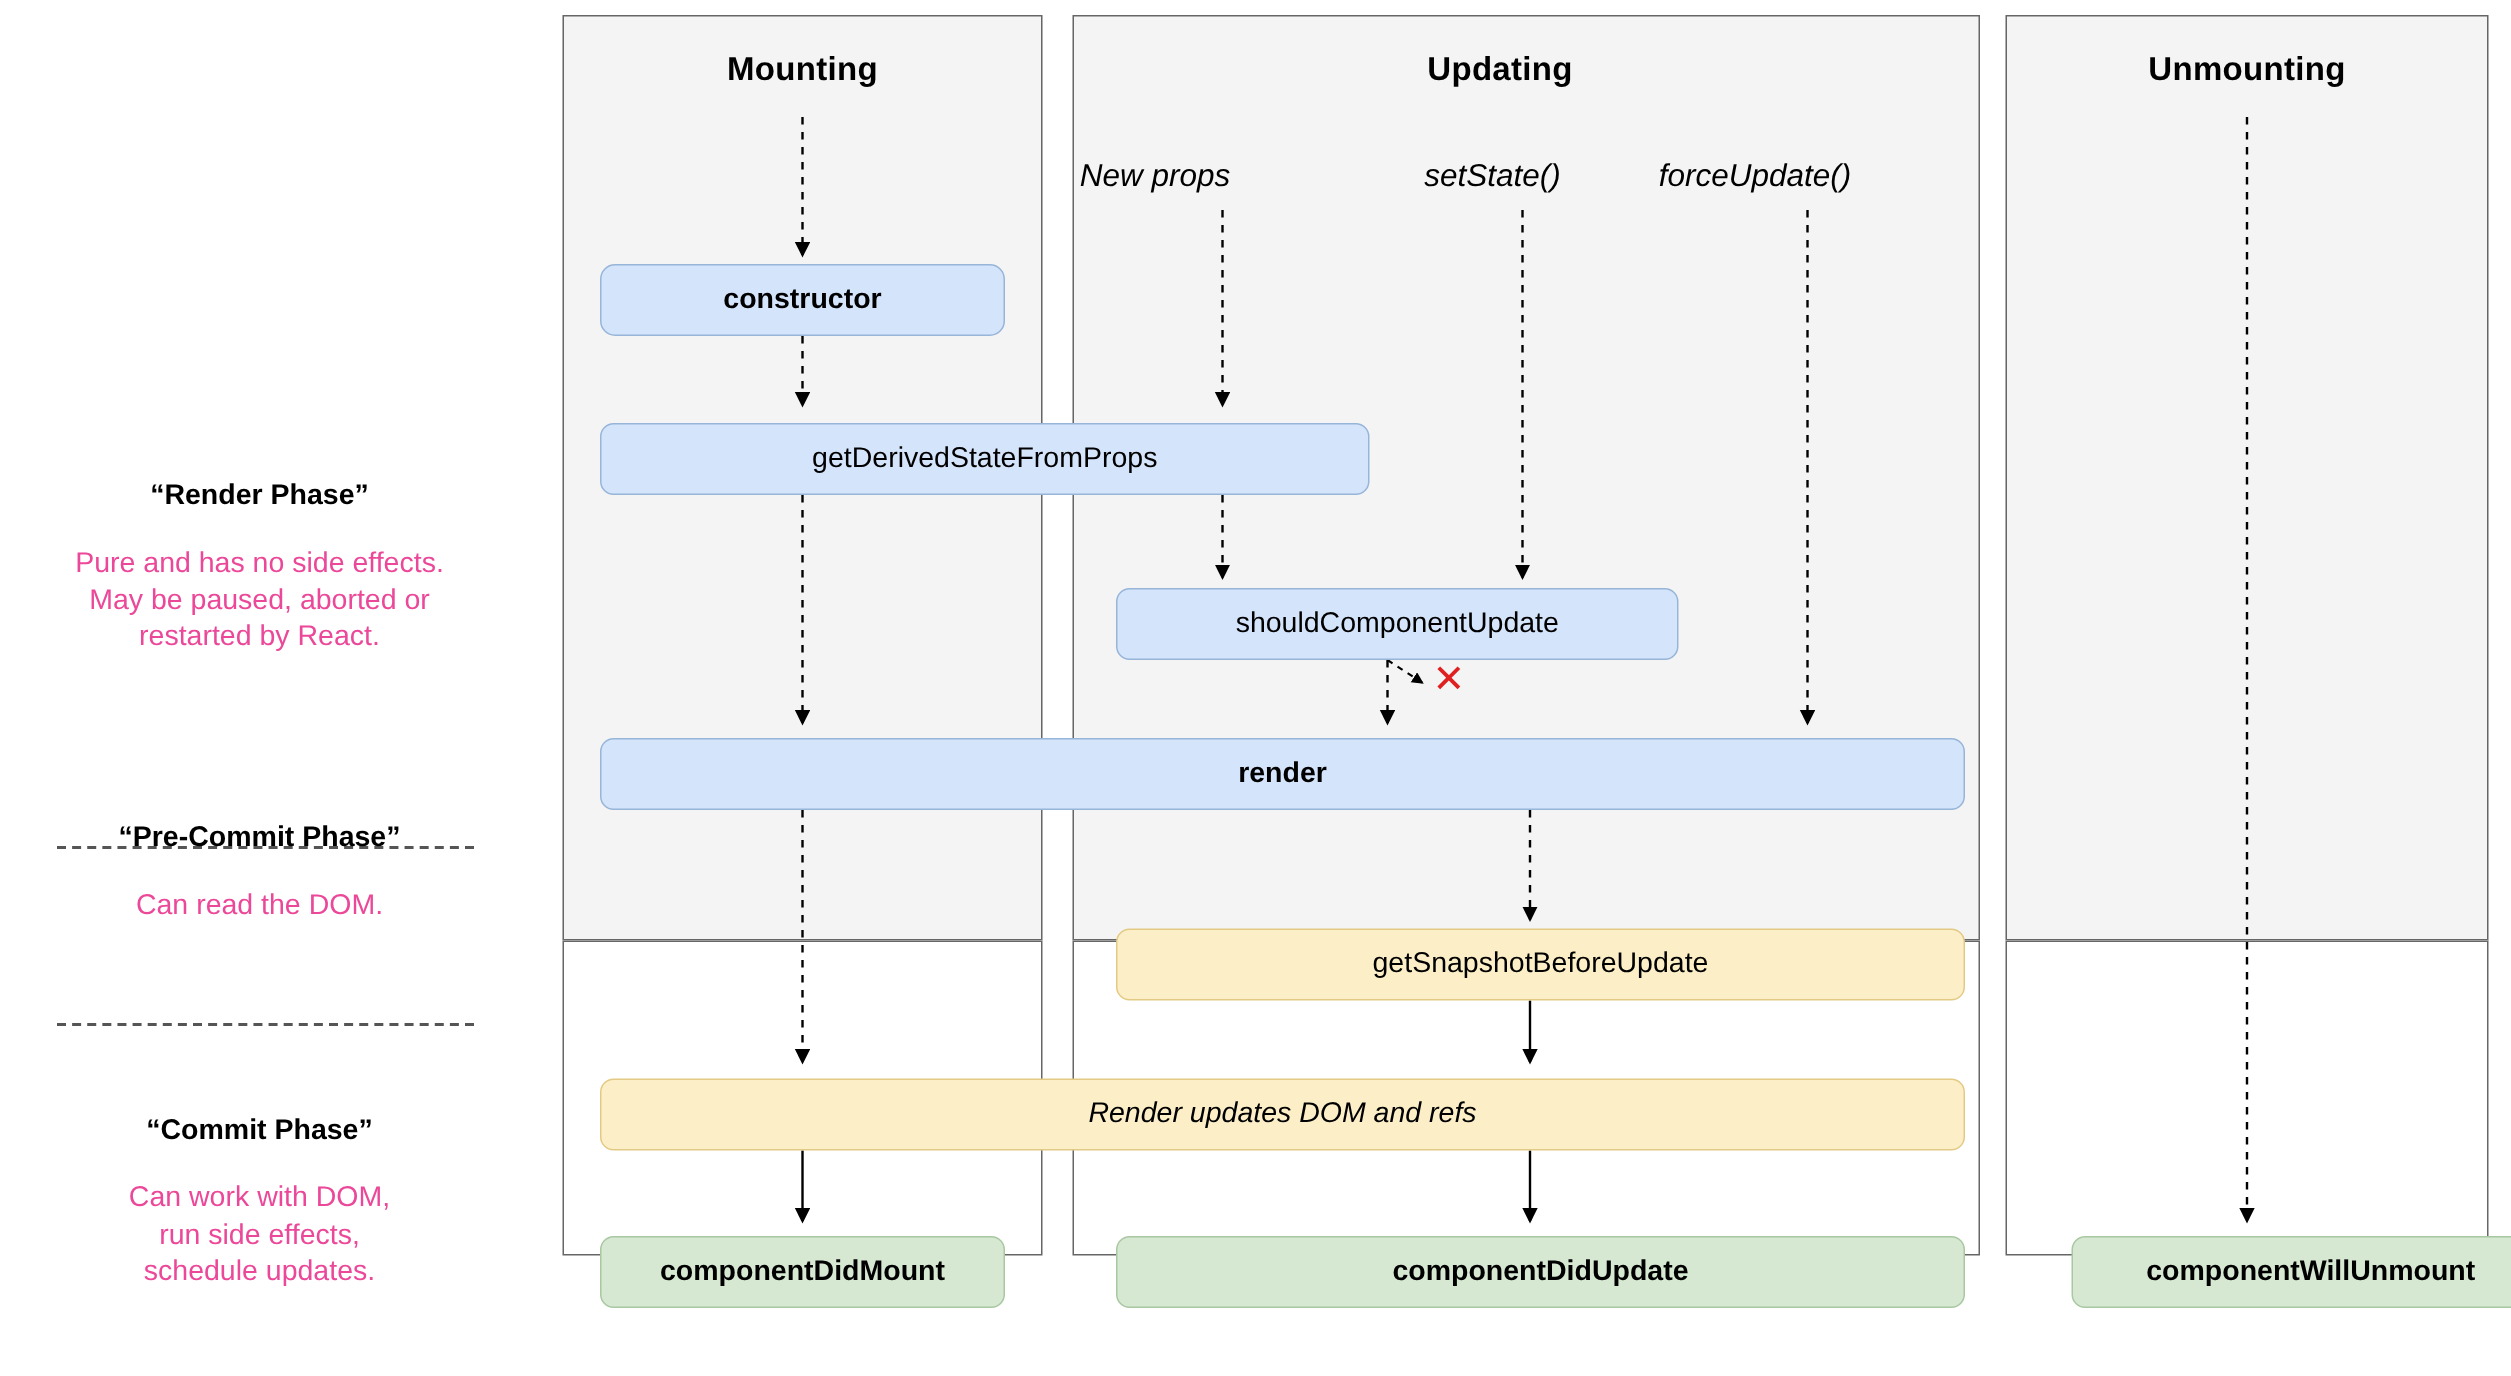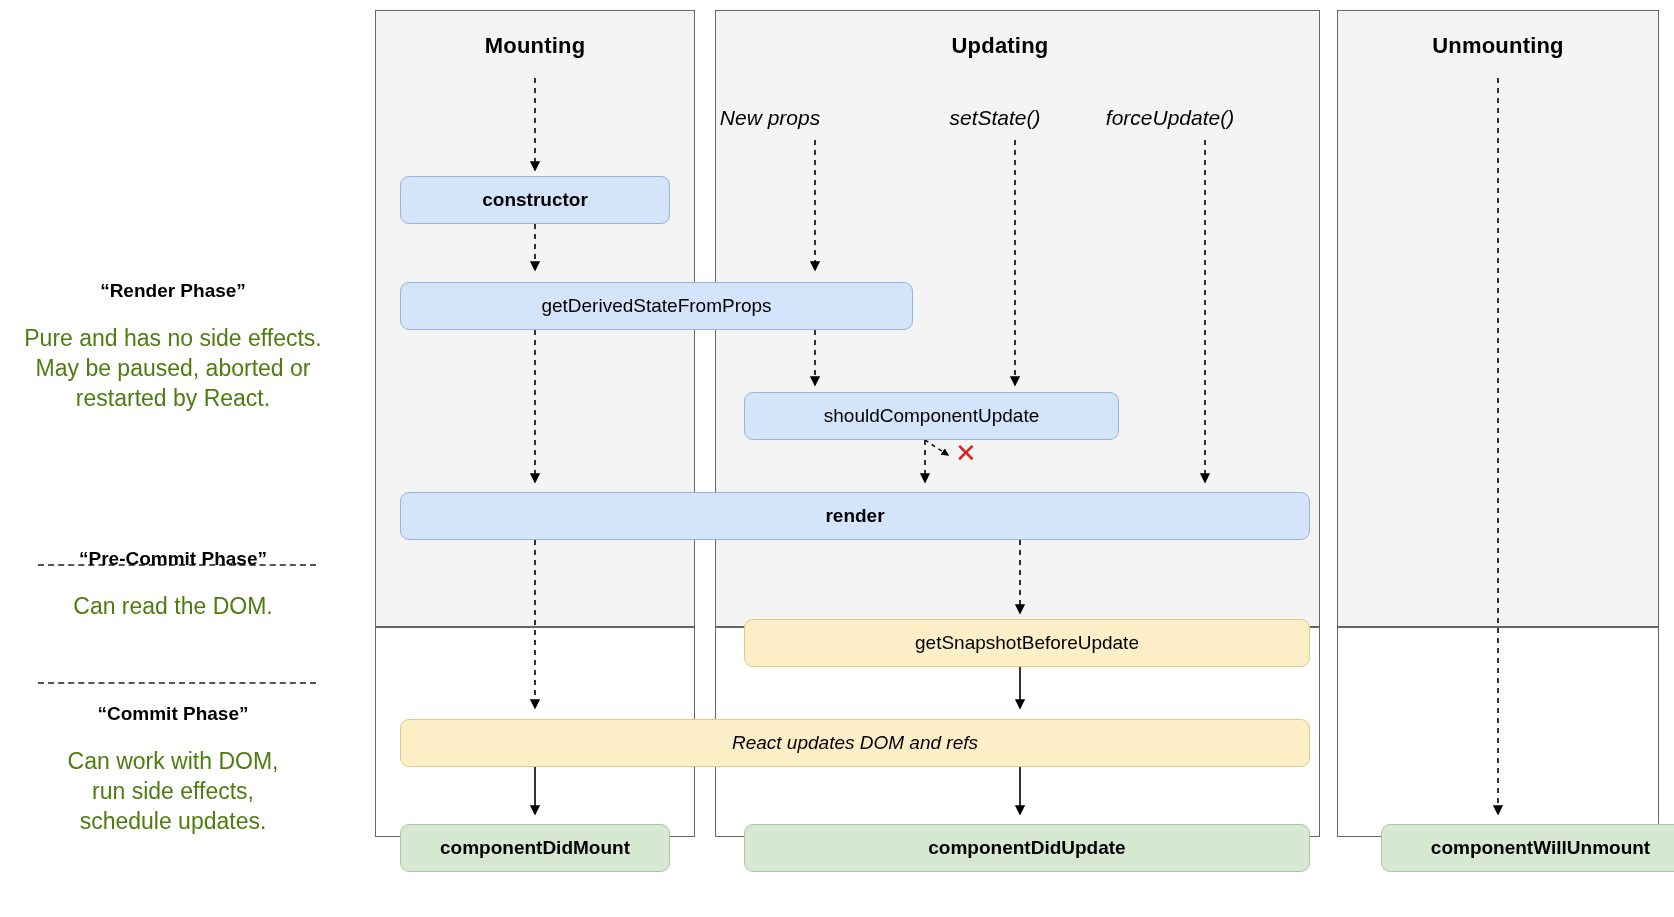--- a/index.html
+++ b/index.html
@@ -53,24 +53,24 @@
   
   .arrow {
     position: absolute;
     z-index: 3;
     overflow: visible;
   }
 
   
   .legend-block { position: absolute; width: 330px; left: 8px; text-align: center; }
   .legend-title {
-    font-size: 19px; font-weight: bold; color: #000;
+    font-size: 19px; font-weight: bold; color: #000; margin-top: 40px;
   }
   .legend-body {
-    font-size: 23px; color: #4d7c0f; line-height: 1.30;
+    font-size: 19px; color: #ec4899; line-height: 1.30;
   }
   .legend-divider {
     position: absolute;
     left: 38px; width: 278px;
     border-top: 2px dashed #555555;
     height: 0;
   }
 
   
   .src-label {
@@ -178,31 +178,31 @@
 
     <line x1="1020" y1="667" x2="1020" y2="708" stroke="#000" stroke-width="1.6" marker-end="url(#ah)"></line>
 
     <line x1="1020" y1="767" x2="1020" y2="814" stroke="#000" stroke-width="1.6" marker-end="url(#ah)"></line>
 
     <line x1="1498" y1="78" x2="1498" y2="814" stroke="#000" stroke-width="1.6" stroke-dasharray="5,5" marker-end="url(#ah)"></line>
   </svg>
 
   <div class="red-x" style="left:955px; top:440px;">✕</div>
 
-  <div class="node blue bold" style="left:400px; top:176px; width:270px; height:48px;">constructor</div>
+  <div class="node blue bold" style="left:400px; top:176px; width:270px; height:48px;border-radius:10px;">constructor</div>
 
   <div class="node blue" style="left:744px; top:392px; width:375px; height:48px;">shouldComponentUpdate</div>
 
   <div class="node blue" style="left:400px; top:282px; width:513px; height:48px;">getDerivedStateFromProps</div>
 
   <div class="node blue bold" style="left:400px; top:492px; width:910px; height:48px;">render</div>
 
   <div class="node yellow" style="left:744px; top:619px; width:566px; height:48px;">getSnapshotBeforeUpdate</div>
 
-  <div class="node yellow italic" style="left:400px; top:719px; width:910px; height:48px;">React updates DOM and refs</div>
+  <div class="node yellow italic" style="left:400px; top:719px; width:910px; height:48px;">Render updates DOM and refs</div>
 
   <div class="node green bold" style="left:400px; top:824px; width:270px; height:48px;">componentDidMount</div>
 
   <div class="node green bold" style="left:744px; top:824px; width:566px; height:48px;">componentDidUpdate</div>
 
   <div class="node green bold" style="left:1381px; top:824px; width:319px; height:48px;text-align:center;">componentWillUnmount</div>
 
 </div>
 
 </body></html>

